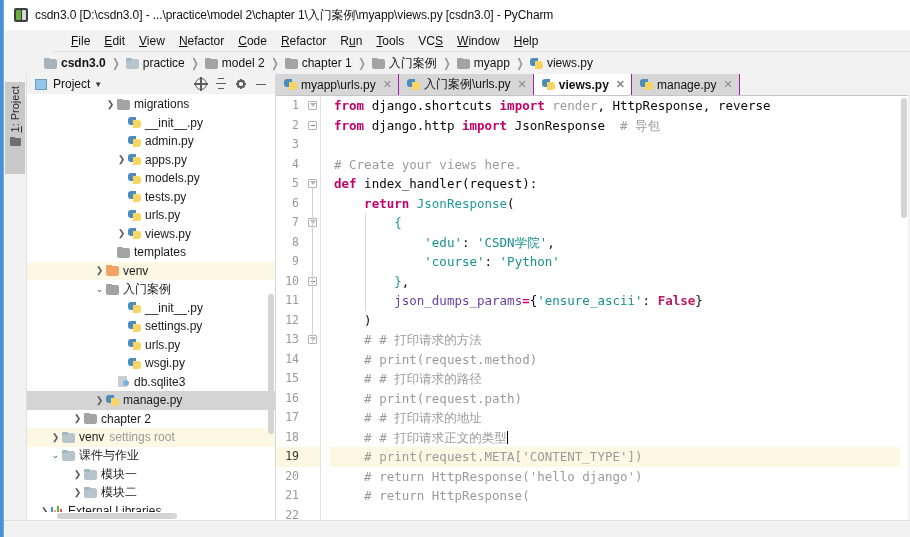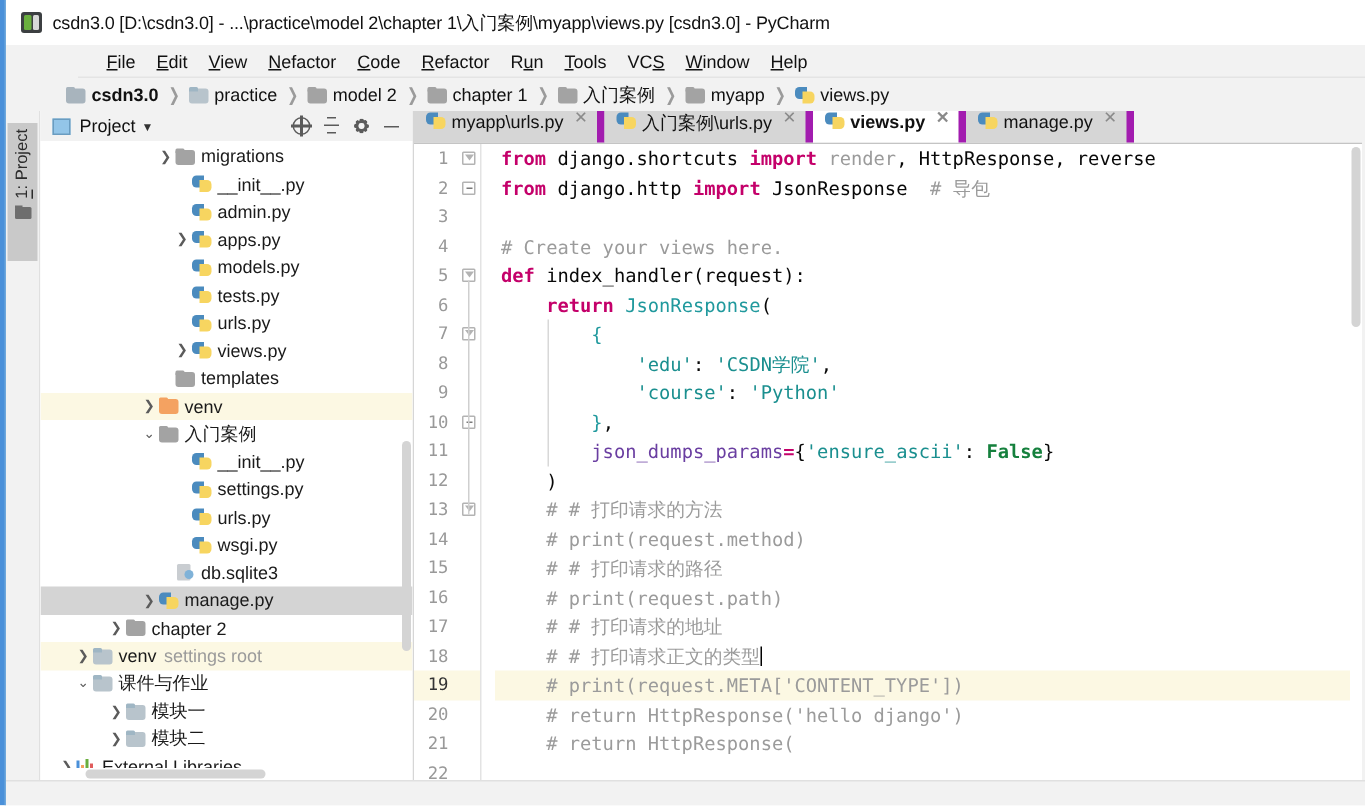--- a/index.html
+++ b/index.html
@@ -408,25 +408,26 @@
   .tabbar {
     height: 21px;
     background: #f2f2f2;
     display: flex;
     align-items: stretch;
     flex: 0 0 auto;
     border-bottom: 1px solid #c4c4c4;
   }
   .tab {
     display: flex;
+    align-items: center;
     padding: 0 6px 0 8px;
     font-size: 12px;
     color: #111;
     background: #d6d6d6;
-    border-right: 5px solid #a21caf;
+    border-right: 1px solid #a21caf;
     white-space: nowrap;
     cursor: default;
   }
   .tab.active {
     background: #ffffff;
     font-weight: bold;
   }
   .tab-close {
     margin-left: 7px;
     font-size: 11px;
@@ -498,21 +499,21 @@
     height: 19.5px;
     background: #fcf8e3;
     z-index: 0;
   }
   .gutter-inner, .code-inner { position: relative; z-index: 1; }
   
   .kw   { color: #c4006a; font-weight: bold; }
   .cls  { color: #20999d; }
   .str  { color: #1a8f8f; }
   .cmt  { color: #9b9b9b; }
-  .kwb  { color: #15803d; font-weight: bold; }
+  .kwb  { color: #be185d; font-weight: bold; }
   .param{ color: #6a3ea1; }
   .plain{ color: #080808; }
   .cursor {
     display: inline-block;
     width: 1.5px;
     height: 13px;
     background: #000;
     vertical-align: -2px;
   }
   

